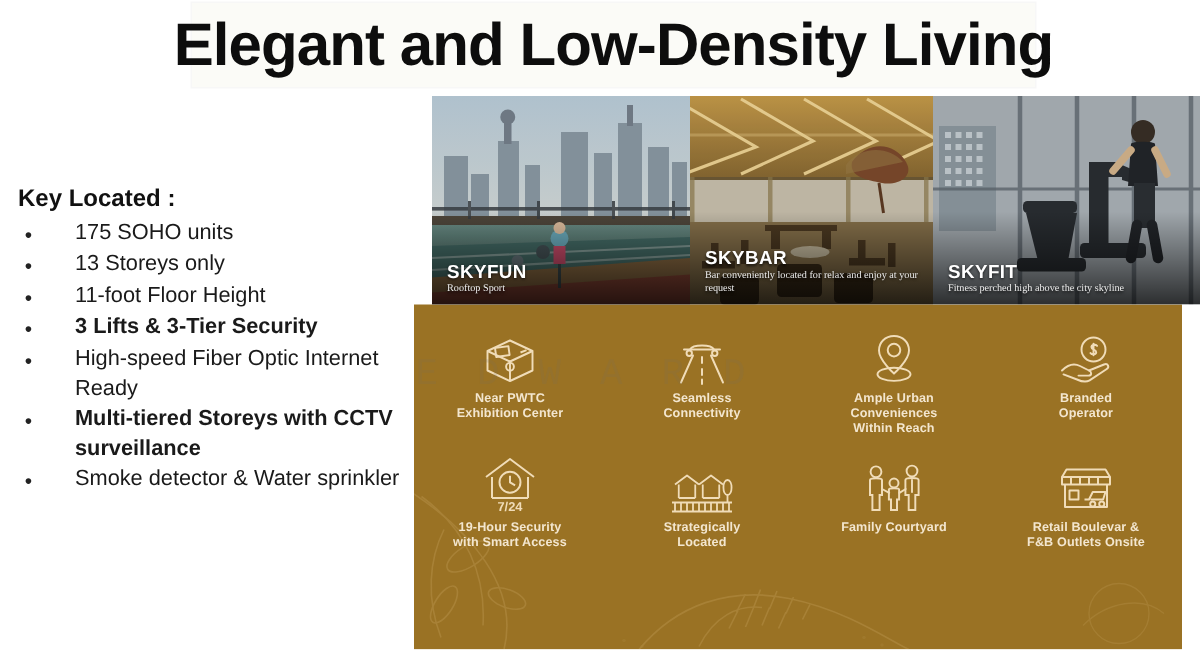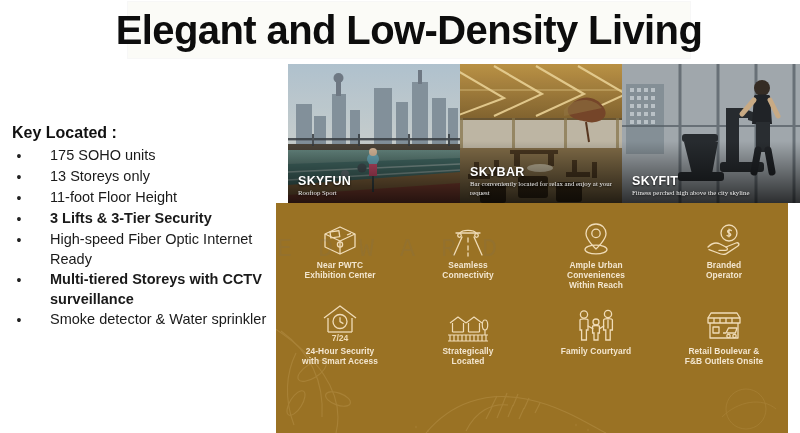--- a/index.html
+++ b/index.html
@@ -236,21 +236,21 @@
         <div class="icon-glyph">
           <svg width="40" height="40" viewBox="0 0 40 40" fill="none" stroke="#f0dcb8" stroke-width="1.3" stroke-linejoin="round">
             <path d="M4 15 L20 3 L36 15"></path>
             <path d="M8 15 L8 29 M32 15 L32 29"></path>
             <path d="M8 29 L32 29"></path>
             <circle cx="20" cy="18.5" r="7"></circle>
             <path d="M20 14.2 L20 18.6 L23.4 20.6"></path>
             <text x="20" y="37.6" font-family="Liberation Sans, sans-serif" font-size="8.6" font-weight="bold" fill="#f0dcb8" stroke="none" text-anchor="middle">7/24</text>
           </svg>
         </div>
-        <div class="icon-label">24-Hour Security
+        <div class="icon-label">19-Hour Security
 with Smart Access</div>
       </div>
 
       <div class="icon-cell">
         <div class="icon-glyph">
           <svg width="44" height="32" viewBox="0 0 44 32" fill="none" stroke="#f0dcb8" stroke-width="1.2" stroke-linejoin="round">
             <path d="M4 12 L12 6 L20 12"></path>
               <path d="M6.5 12 L6.5 21 M17.5 12 L17.5 21"></path>
             <path d="M6.5 21 L17.5 21"></path>
             <path d="M20 12 L28 6 L36 12"></path>

